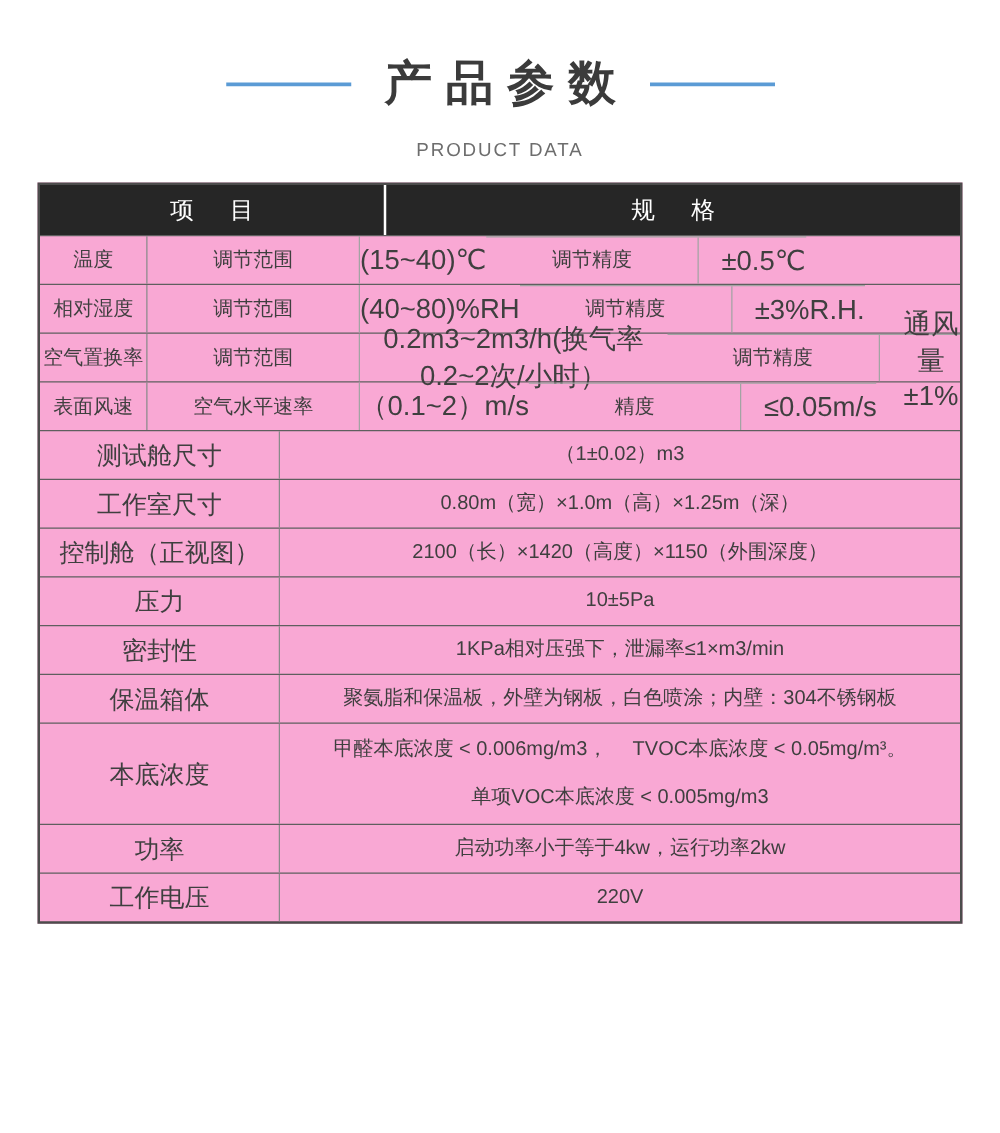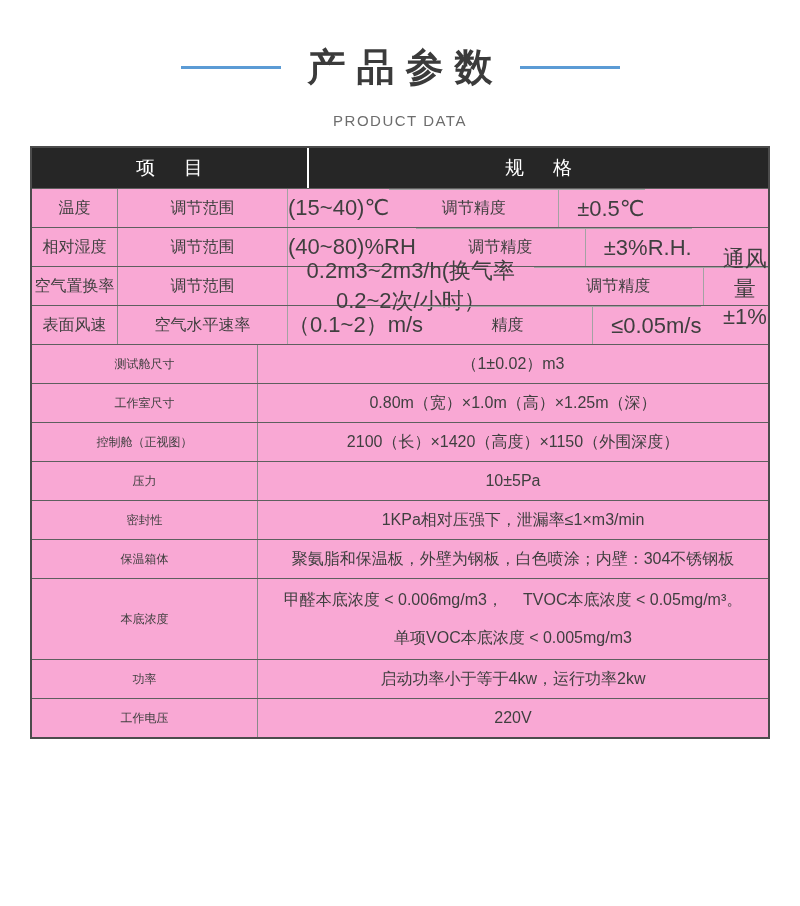--- a/index.html
+++ b/index.html
@@ -58,23 +58,23 @@
     font-size: 16px;
   }
   .sval {
     flex: 1; display: flex; align-items: center; justify-content: center;
     font-size: 22px; text-align: center;
   }
 
   
   .srow { display: flex; min-height: 39px; border-top: 1px solid #5f5f5f; }
   .rname {
-    width: 226px; border-right: 1px solid #8a8a8a;
+    width: 192px; border-right: 1px solid #8a8a8a;
     display: flex; align-items: center; justify-content: center;
-    font-size: 12px; 
+    font-size: 20px; 
   }
   .rval {
     flex: 1; display: flex; align-items: center; justify-content: center;
     font-size: 16px; text-align: center;
     white-space: pre-line; line-height: 24px; padding: 2px 8px;
   }
   .srow.tall { min-height: 78px; }
   .srow.tall .rval { line-height: 38px; }
 </style>
 </head>

